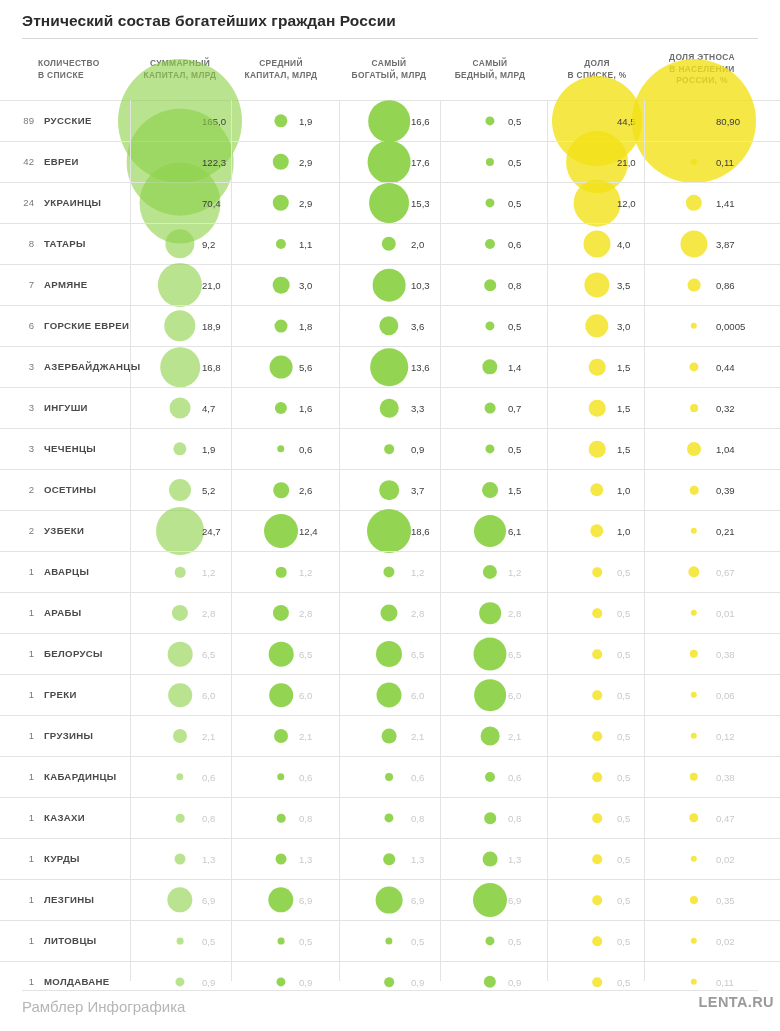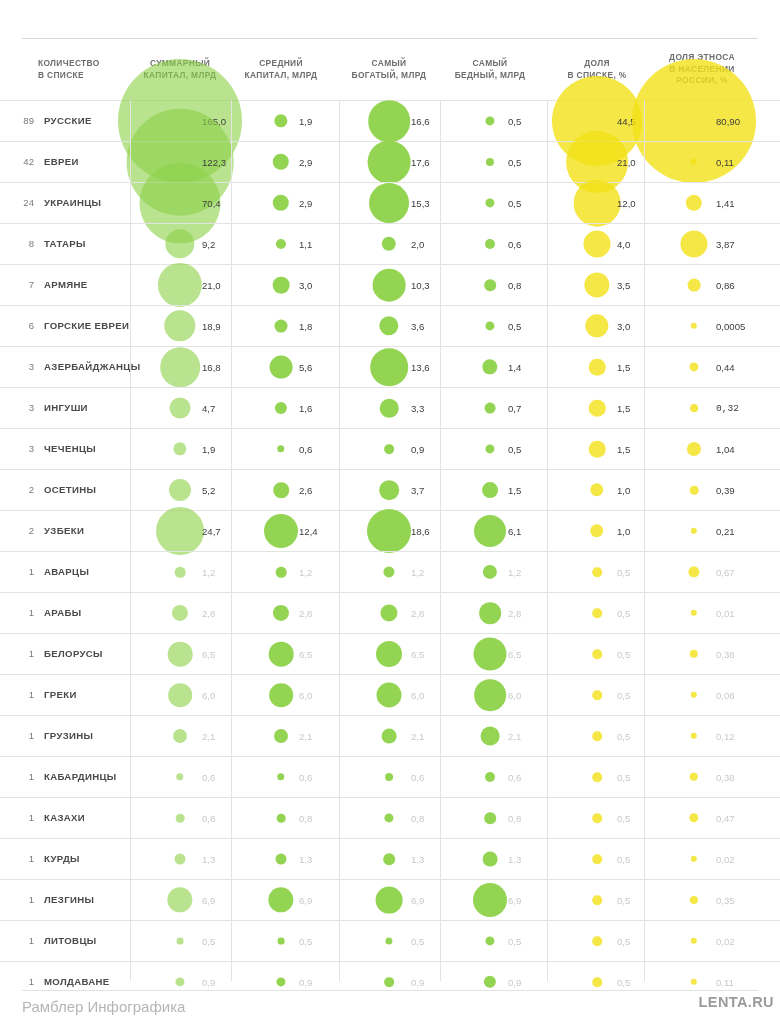--- a/index.html
+++ b/index.html
@@ -142,20 +142,21 @@
     font-weight: bold;
     color: #9a9a9a;
     letter-spacing: 0.4px;
   }
 </style>
 </head>
 <body>
 
 <div id="page">
 
+  <div class="title">Этнический состав богатейших граждан России</div>
   <div class="title-rule"></div>
 
   <div class="headers" id="headers">
       <div class="col-head left" style="left: 38px; width: 90px; top: 6px;">
         <div>КОЛИЧЕСТВО</div>
         <div>В СПИСКЕ</div>
       </div>
       <div class="col-head" style="left: 132px; width: 96px; top: 6px;">
         <div>СУММАРНЫЙ</div>
         <div>КАПИТАЛ, МЛРД</div>
@@ -303,21 +304,21 @@
         <div class="val dark" style="left: 202px;">4,7</div>
         <div class="bubble" style="left: 281px; top: 20px; width: 12.2132px; height: 12.2132px; background: rgb(142, 210, 74); opacity: 0.95;"></div>
         <div class="val dark" style="left: 299px;">1,6</div>
         <div class="bubble" style="left: 389px; top: 20px; width: 18.5333px; height: 18.5333px; background: rgb(142, 210, 74); opacity: 0.95;"></div>
         <div class="val dark" style="left: 411px;">3,3</div>
         <div class="bubble" style="left: 490px; top: 20px; width: 10.8401px; height: 10.8401px; background: rgb(142, 210, 74); opacity: 0.95;"></div>
         <div class="val dark" style="left: 508px;">0,7</div>
         <div class="bubble" style="left: 597px; top: 20px; width: 16.5237px; height: 16.5237px; background: rgb(243, 225, 23); opacity: 0.8;"></div>
         <div class="val dark" style="left: 617px;">1,5</div>
         <div class="bubble" style="left: 694px; top: 20px; width: 7.7987px; height: 7.7987px; background: rgb(243, 225, 23); opacity: 0.8;"></div>
-        <div class="val dark" style="left: 716px; font-family: Liberation Mono, monospace;">0,32</div>
+        <div class="val dark" style="left: 716px;">0,32</div>
       </div>
       <div class="row">
         <div class="count">3</div>
         <div class="name">ЧЕЧЕНЦЫ</div>
         <div class="bubble" style="left: 180px; top: 20px; width: 13.3063px; height: 13.3063px; background: rgb(142, 210, 74); opacity: 0.62;"></div>
         <div class="val dark" style="left: 202px;">1,9</div>
         <div class="bubble" style="left: 281px; top: 20px; width: 7.479px; height: 7.479px; background: rgb(142, 210, 74); opacity: 0.95;"></div>
         <div class="val dark" style="left: 299px;">0,6</div>
         <div class="bubble" style="left: 389px; top: 20px; width: 9.67871px; height: 9.67871px; background: rgb(142, 210, 74); opacity: 0.95;"></div>
         <div class="val dark" style="left: 411px;">0,9</div>

